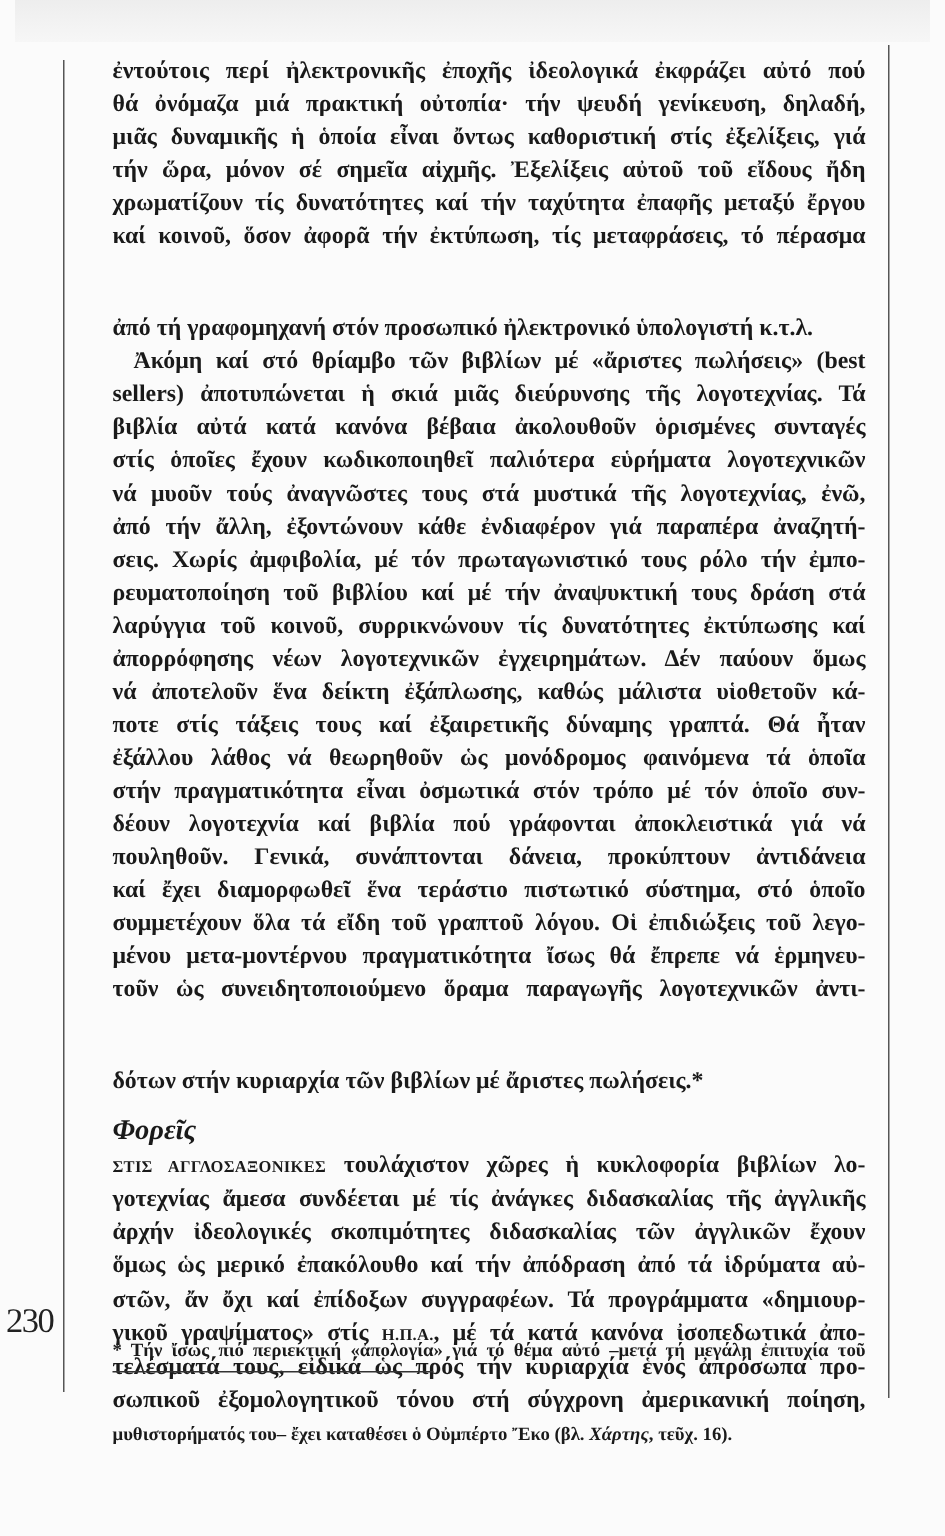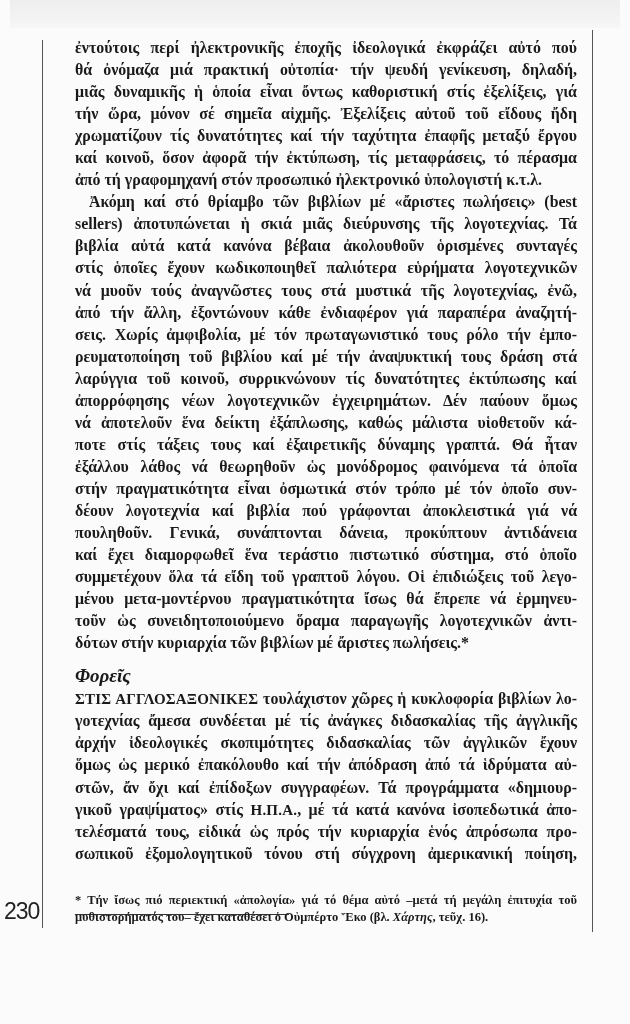--- a/index.html
+++ b/index.html
@@ -17,45 +17,45 @@
   }
   .rule-left {
     position: absolute; left: 42px; top: 40px; width: 1px; height: 888px;
     background: #555;
   }
   .rule-right {
     position: absolute; left: 592px; top: 30px; width: 1px; height: 902px;
     background: #555;
   }
   .page-number {
-    position: absolute; left: 4px; top: 898px;
-    font-family: Liberation Sans, sans-serif;
+    position: absolute; left: 4px; top: 868px;
+    font-family: Liberation Serif, serif;
     font-size: 23px; letter-spacing: -1px;
     color: #222;
   }
   .body-text {
     position: absolute; left: 75px; top: 37px; width: 502px;
     font-family: "Liberation Serif", serif;
     font-size: 15.9px; line-height: 22.05px;
     text-align: justify;
   }
   .line {
     display: block; white-space: nowrap;
     text-align-last: justify; text-align: justify; font-weight: bold;
   }
-  .line.last { text-align-last: left; }
+  .line.last { text-align-last: left; margin-top: 39px; }
   .line.indent { text-indent: 14px; }
   .heading {
     display: block;
     font-family: "Liberation Serif", serif;
     font-weight: bold; font-style: italic;
     font-size: 19px; line-height: 22px;
     margin-top: 11px; margin-bottom: 1px;
   }
-  .smallcaps { font-size: 15px; letter-spacing: 0.2px; }
+  .smallcaps { font-size: 11px; letter-spacing: 0.2px; }
   .footnote-rule {
     position: absolute; left: 75px; top: 914px; width: 214px; height: 1px;
     background: #333;
   }
   .footnote {
     position: absolute; left: 75px; top: 892px; width: 502px;
     font-family: "Liberation Serif", serif;
     font-size: 12.5px; line-height: 16.5px;
   }
   .footnote .line { text-align-last: justify; }

